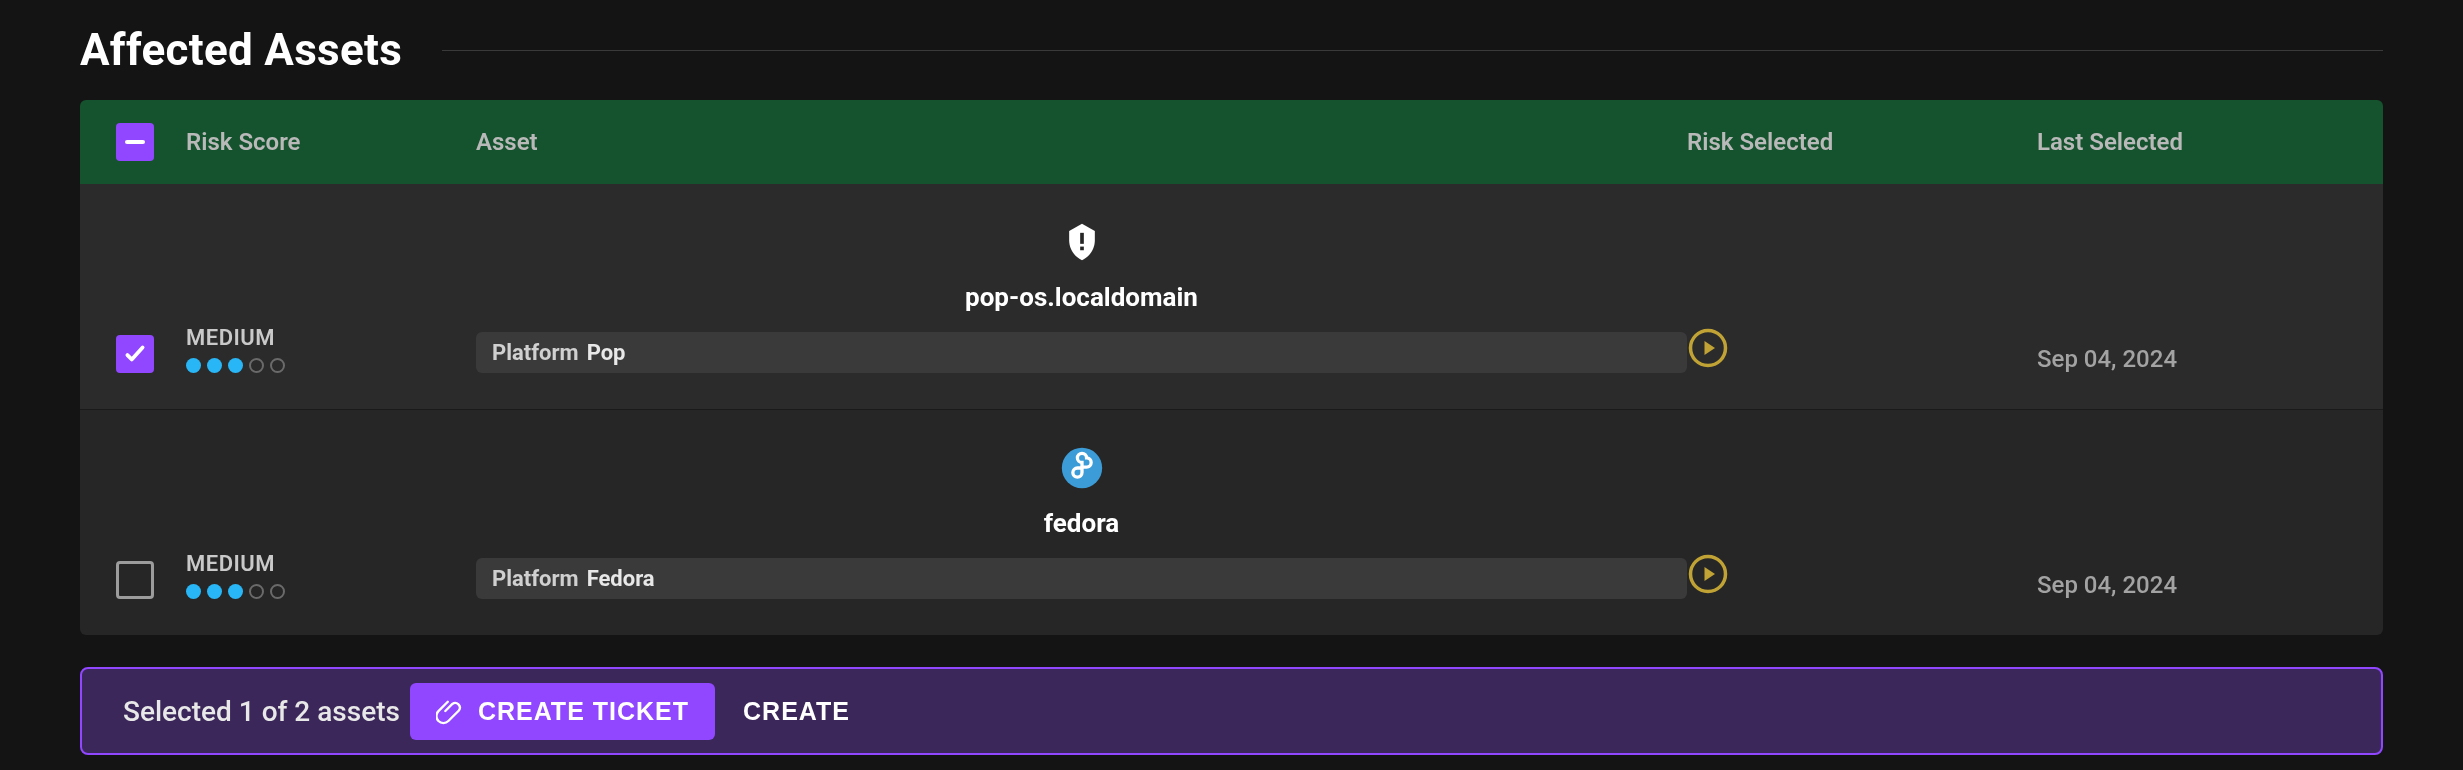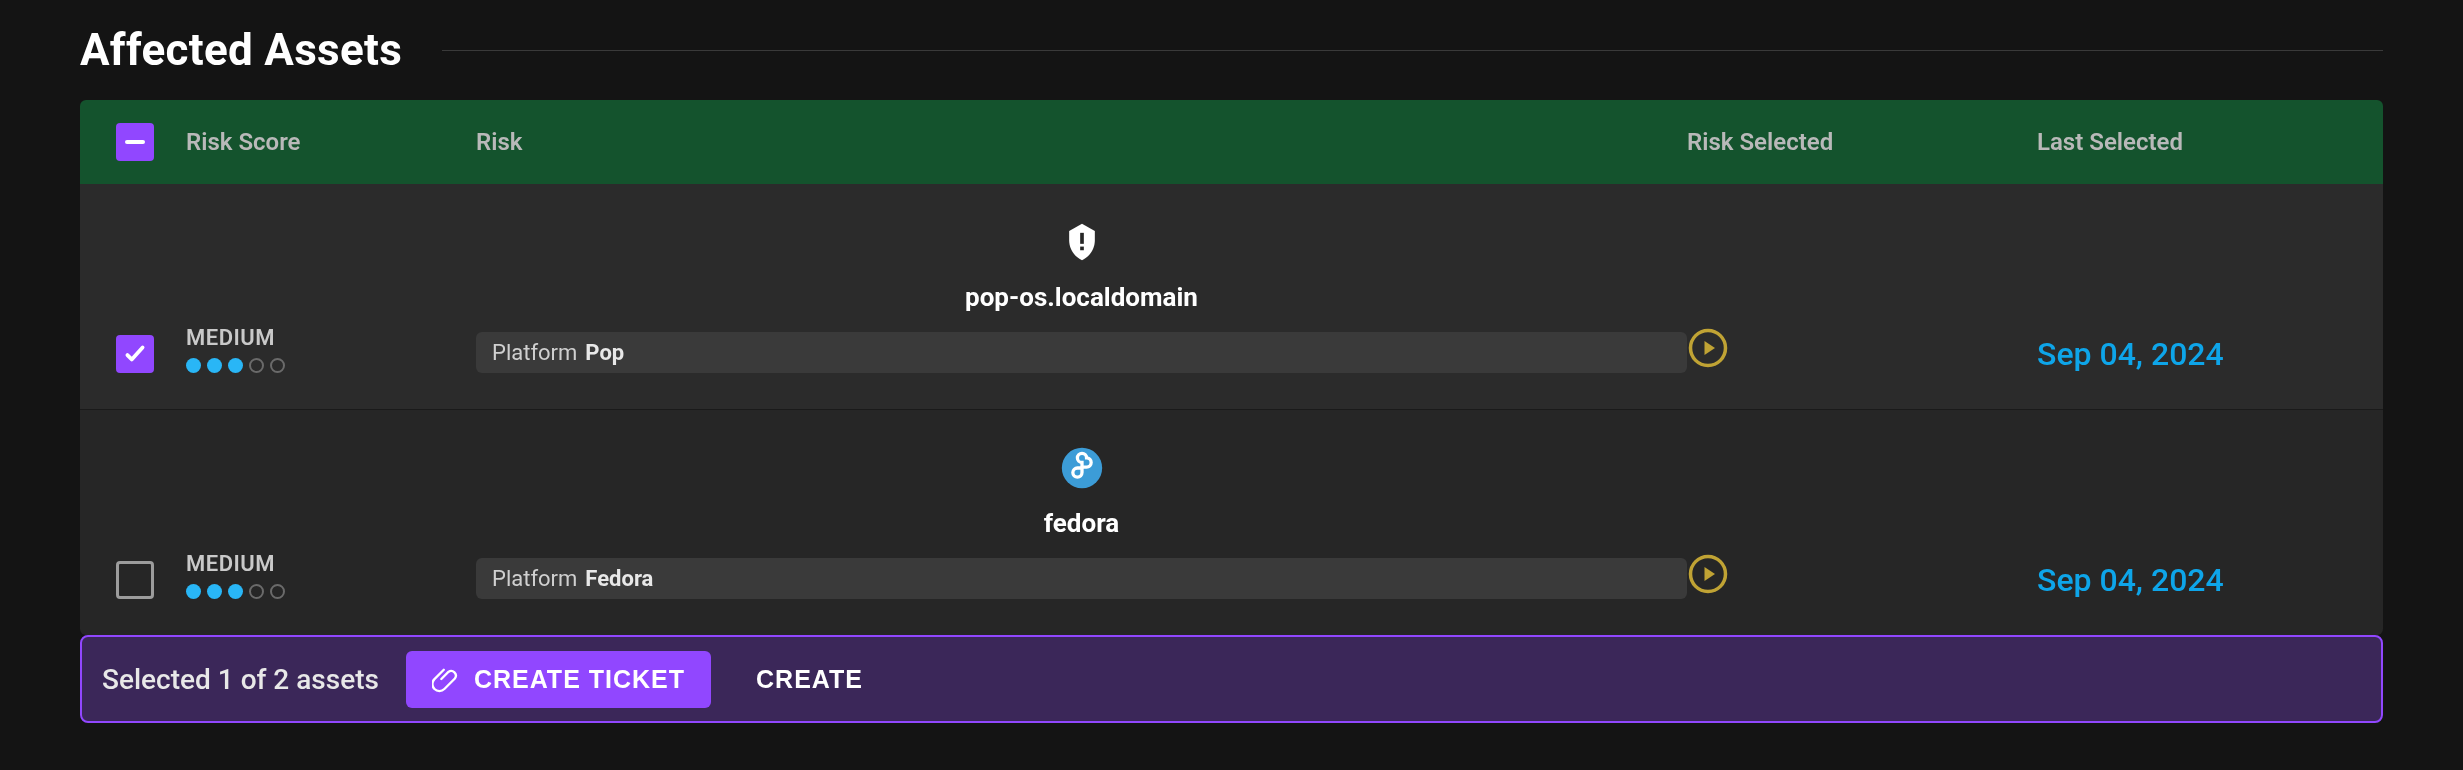--- a/index.html
+++ b/index.html
@@ -36,30 +36,30 @@
   .dots { display: flex; gap: 6px; }
   .dot { width: 15px; height: 15px; border-radius: 50%; }
   .dot.on { background: #29B6F6; }
   .dot.off { background: transparent; border: 2px solid #6a6a6a; }
 
   
   .asset-top { display: flex; align-items: center; gap: 18px; margin-bottom: 20px; flex-direction: column; }
   .asset-name { font-size: 26px; font-weight: 700; color: #ffffff; }
   .asset-icon { width: 44px; height: 44px; display: inline-flex; align-items: center; justify-content: center; }
   .chip { display: inline-flex; align-items: center; gap: 8px; background: #3a3a3a; border-radius: 6px; padding: 8px 16px; font-size: 22px; color: #d0d0d0; }
-  .chip .key { font-weight: 400; }
+  .chip .key { font-weight: 700; }
   .chip .val { font-weight: 700; color: #e8e8e8; }
 
   
   .rf-icon svg { width: 42px; height: 42px; }
 
-  .updated-text { font-size: 32px; font-weight: 500; color: #0ea5e9; margin-top: 16px; }
+  .updated-text { font-size: 24px; font-weight: 500; color: #a3a3a3; margin-top: 16px; }
 
   
-  .sel-bar { border: 2px solid #9147ff; background: #3b2759; border-radius: 8px; height: 88px; display: flex; align-items: center; padding: 0 20px; gap: 27px; }
+  .sel-bar { margin-top: 32px; border: 2px solid #9147ff; background: #3b2759; border-radius: 8px; height: 88px; display: flex; align-items: center; padding: 0 41px; gap: 10px; }
   .sel-text { font-size: 28px; color: #e8e8e8; font-weight: 500; }
   .btn-primary { display: inline-flex; align-items: center; gap: 14px; background: #9147ff; color: #fff; font-size: 25px; font-weight: 700; letter-spacing: 1px; border: none; border-radius: 6px; padding: 14px 26px; cursor: pointer; text-align: center; }
   .btn-primary svg { width: 28px; height: 28px; }
   .btn-secondary { background: transparent; border: none; color: #fff; font-size: 25px; font-weight: 700; letter-spacing: 1px; padding: 14px 18px; cursor: pointer; }
 </style>
 </head>
 <body>
 
 <div class="page">
 
@@ -69,21 +69,21 @@
   </div>
 
   <div class="table">
     <div class="thead">
       <div class="col-check">
         <span class="cb header">
           <span class="dash"></span>
         </span>
       </div>
       <div class="col-risk">Risk Score</div>
-      <div class="col-asset">Risk</div>
+      <div class="col-asset">Asset</div>
       <div class="col-factors">Risk Selected</div>
       <div class="col-updated">Last Selected</div>
     </div>
 
     <div class="tbody">
 
       <div class="row selected">
         <div class="col-check">
           <span class="cb checked">
             <svg viewBox="0 0 24 24">

